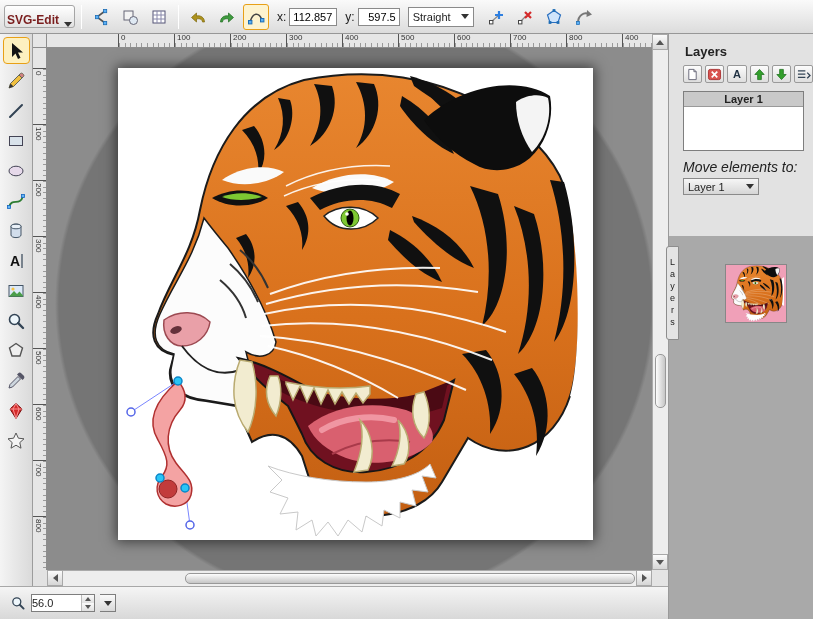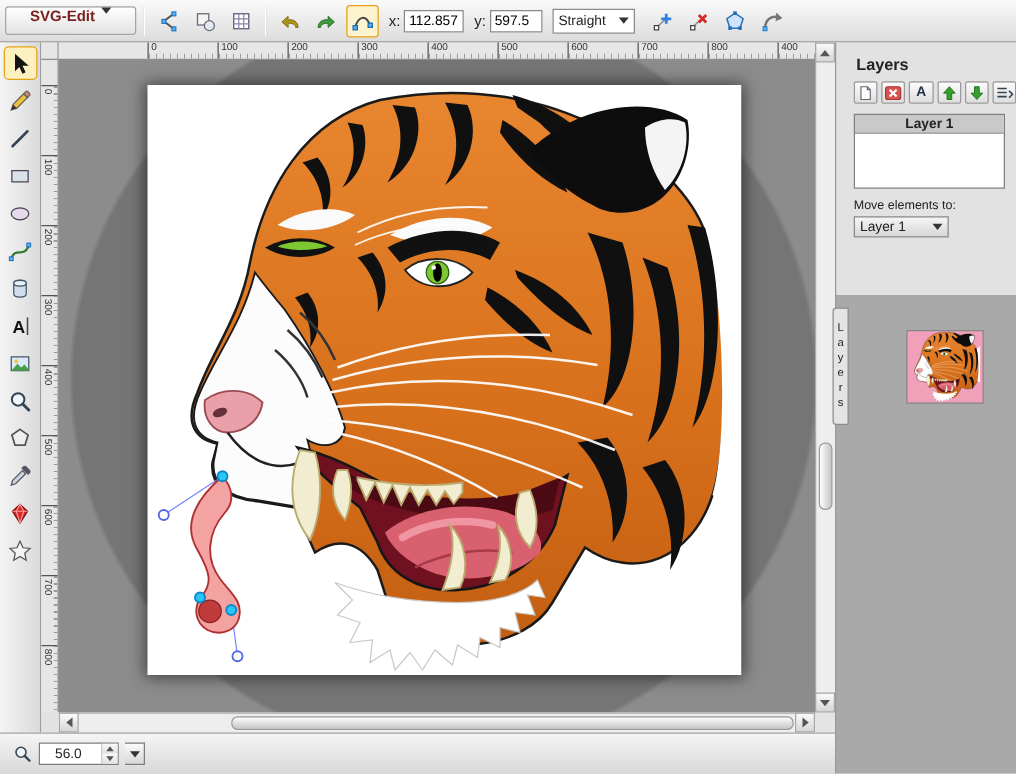--- a/index.html
+++ b/index.html
@@ -10,21 +10,21 @@
     background:#e4e4e4; user-select:none;
   }
   
   .toolbar{
     position:absolute; left:0; top:0; width:813px; height:34px;
     background:linear-gradient(#fafafa,#dcdcdc);
     border-bottom:1px solid #979797;
     display:flex; align-items:center; padding:0 4px; gap:3px;
   }
   .logo-btn{
-    display:flex; align-items:flex-start; gap:5px; height:23px; padding:0 19px;
+    display:flex; align-items:flex-end; gap:5px; height:23px; padding:0 2px;
     border:1px solid #a5a5a5; border-radius:3px;
     background:linear-gradient(#ffffff,#e2e2e2);
     font-weight:bold; font-size:12px; color:#7a1d1d; cursor:pointer;
   }
   .sep{ width:1px; height:24px; background:#ababab; border-right:1px solid #fff; margin:0 3px; }
   .tbtn{
     width:26px; height:26px; display:flex; align-items:center; justify-content:center;
     border:1px solid transparent; border-radius:3px; cursor:pointer;
   }
   .tbtn.active{ background:#fdf3cf; border:1px solid #e8a017; }
@@ -108,21 +108,21 @@
   .sb-corner{ position:absolute; left:33px; top:570px; width:14px; height:16px; background:#e2e2e2; }
   
   .statusbar{
     position:absolute; left:0; top:586px; width:668px; height:33px;
     background:linear-gradient(#f5f5f5,#d8d8d8); border-top:1px solid #a8a8a8;
     display:flex; align-items:center; padding-left:10px; gap:5px;
   }
   .zoom-field{
     display:flex; align-items:center; height:18px; background:#fff; border:1px solid #7e7e7e; width:64px;
   }
-  .zoom-field .zval{ flex:1; font-size:11px; padding-left:12px; }
+  .zoom-field .zval{ flex:1; font-size:11px; padding-left:0; }
   .spinner{ width:13px; height:100%; border-left:1px solid #bbb; display:flex; flex-direction:column; }
   .spinner div{ flex:1; display:flex; align-items:center; justify-content:center; background:linear-gradient(#fafafa,#e0e0e0); cursor:pointer; }
   .spinner .tri-up{ border-left-width:3px;border-right-width:3px;border-bottom-width:4px; }
   .spinner .tri-down{ border-left-width:3px;border-right-width:3px;border-top-width:4px; }
   .zoom-drop{
     width:16px; height:18px; border:1px solid #7e7e7e; border-left:none;
     background:linear-gradient(#fafafa,#d8d8d8); display:flex; align-items:center; justify-content:center; cursor:pointer;
   }
   
   .rpanel-top{
@@ -141,21 +141,21 @@
     display:flex; align-items:center; justify-content:center; cursor:pointer;
     font-size:11px; font-weight:bold; color:#234;
   }
   .layer-table{
     margin:8px 14px 0 14px; width:121px; height:60px; background:#fff; border:1px solid #7e7e7e;
   }
   .layer-row{
     height:15px; background:#c9c9c9; border-bottom:1px solid #9a9a9a;
     font-size:11px; font-weight:bold; text-align:center; line-height:15px; cursor:pointer;
   }
-  .move-label{ font-size:10px; margin:8px 0 3px 14px; }
+  .move-label{ font-size:14px; margin:8px 0 3px 14px;font-style:italic; }
   .move-select{
     margin-left:14px; width:76px; height:17px; border:1px solid #8a8a8a;
     background:linear-gradient(#f6f6f6,#d6d6d6);
     display:flex; align-items:center; justify-content:space-between; padding:0 4px;
     font-size:11px; cursor:pointer;
   }
   .side-tab{
     position:absolute; left:666px; top:246px; width:13px; height:94px;
     background:#e4e4e4; border:1px solid #8d8d8d; border-radius:3px 0 0 3px;
     display:flex; align-items:center; justify-content:center; cursor:pointer;
@@ -303,21 +303,21 @@
     <div class="tbtn active">
       <svg width="18" height="18" viewBox="0 0 18 18">
         <path d="M3,14 C6,4 12,4 15,12" fill="none" stroke="#444" stroke-width="1.5"></path>
         <rect x="1.5" y="12.5" width="3.4" height="3.4" fill="#5ab0f6" stroke="#1d6db5"></rect>
         <rect x="13.5" y="10.5" width="3.4" height="3.4" fill="#5ab0f6" stroke="#1d6db5"></rect>
       </svg>
     </div>
     <span class="tb-label">x:</span>
     <input class="tb-input" value="112.857" style="">
     <span class="tb-label">y:</span>
-    <input class="tb-input" style="width: 42px;" value="597.5">
+    <input class="tb-input" style="width: 42px; text-align: right;" value="597.5">
     <div class="tb-select">
       <span>Straight</span>
       <span class="caret"></span>
     </div>
     <div class="tbtn" style="margin-left:6px">
       <svg width="18" height="18" viewBox="0 0 18 18">
         <line x1="4" y1="14" x2="12" y2="7" stroke="#888" stroke-width="1.2"></line>
         <rect x="2.5" y="12.5" width="3.4" height="3.4" fill="#fff" stroke="#444"></rect>
         <path d="M12,3 V11 M8,7 H16" stroke="#2f7fe0" stroke-width="2.2"></path>
       </svg>

